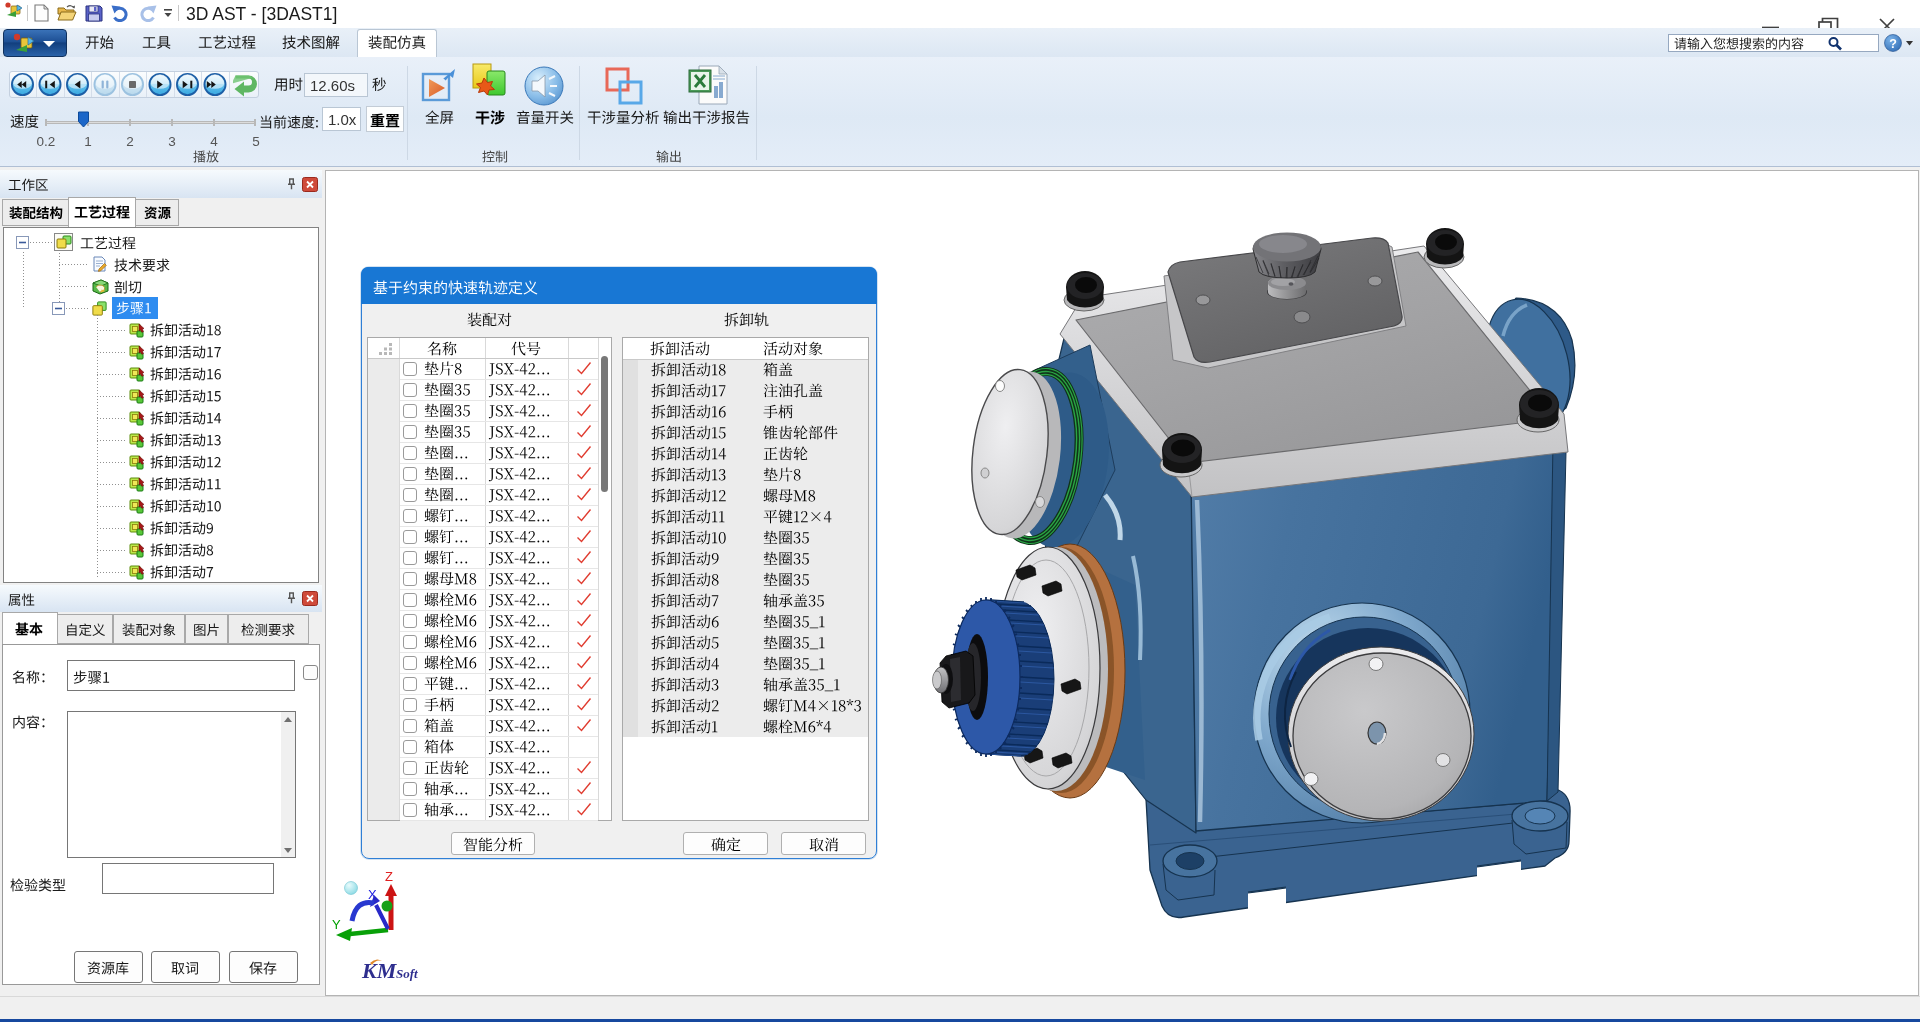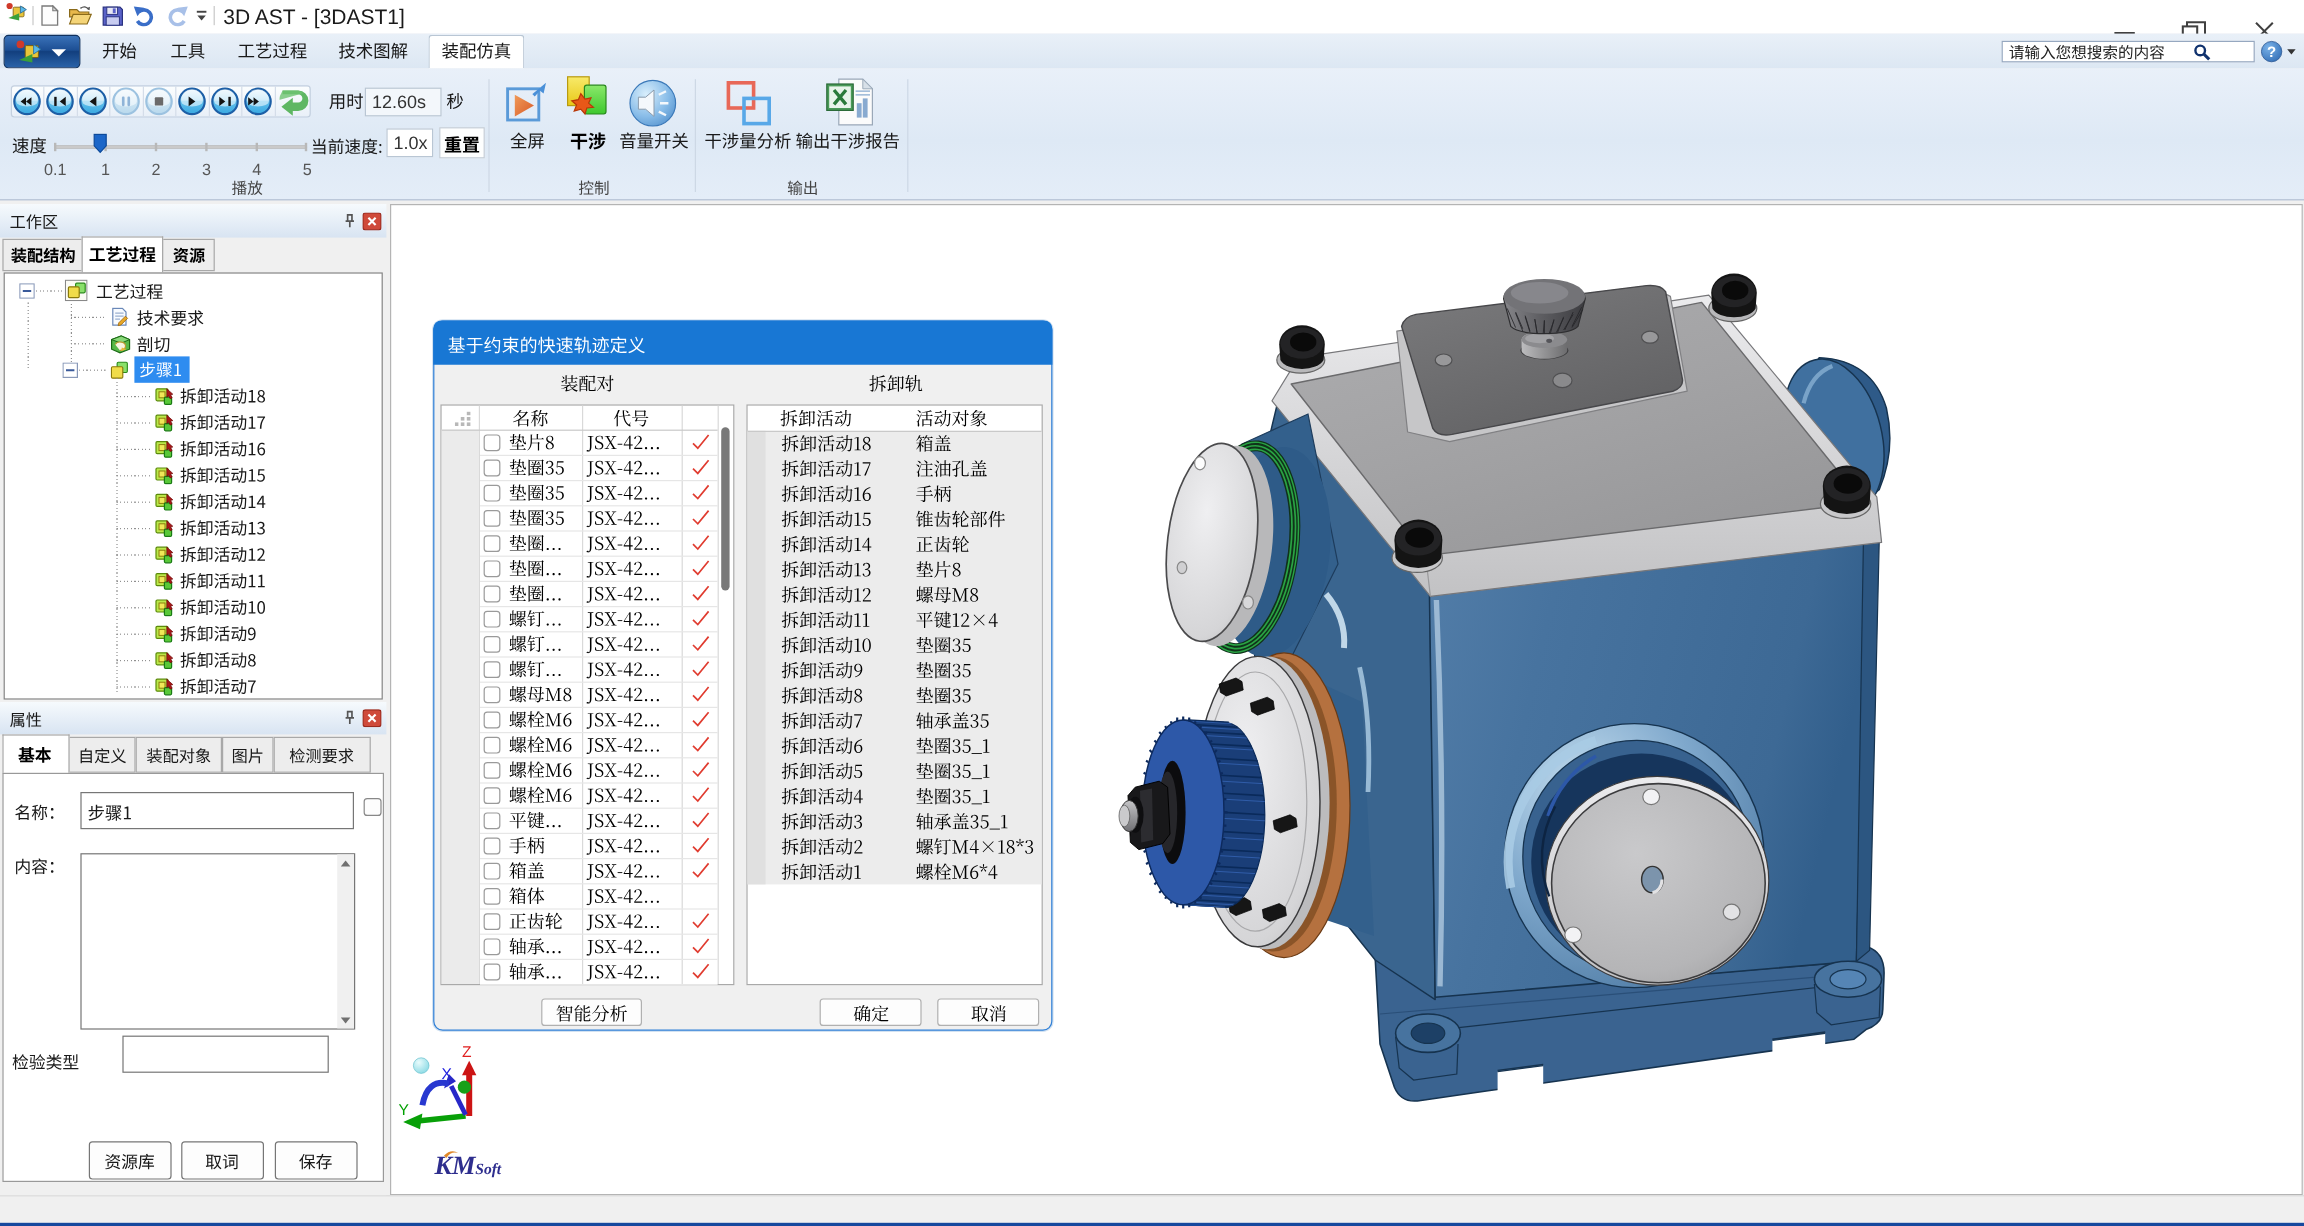--- a/index.html
+++ b/index.html
@@ -408,21 +408,21 @@
       <use href="#s29" x="1000"></use>
     </g>
   </svg>
 <div class="abs" style="left:45px;top:121px;width:211px;height:3px;background:#dcdcdc;border:1px solid #b8b8b8;border-radius:2px"></div>
 <div class="abs" style="left:45px;top:119px;width:2px;height:7px;background:#b8b8b8"></div>
 <div class="abs" style="left:87px;top:119px;width:2px;height:7px;background:#b8b8b8"></div>
 <div class="abs" style="left:129px;top:119px;width:2px;height:7px;background:#b8b8b8"></div>
 <div class="abs" style="left:171px;top:119px;width:2px;height:7px;background:#b8b8b8"></div>
 <div class="abs" style="left:213px;top:119px;width:2px;height:7px;background:#b8b8b8"></div>
 <div class="abs" style="left:254px;top:119px;width:2px;height:7px;background:#b8b8b8"></div>
-<span class="lt" style="left:46px;top:134px;font-size:13.5px;color:#555;transform:translateX(-50%)">0.1</span>
+<span class="lt" style="left:46px;top:134px;font-size:13.5px;color:#555;transform:translateX(-50%)">0.2</span>
 <span class="lt" style="left:88px;top:134px;font-size:13.5px;color:#555;transform:translateX(-50%)">1</span>
 <span class="lt" style="left:130px;top:134px;font-size:13.5px;color:#555;transform:translateX(-50%)">2</span>
 <span class="lt" style="left:172px;top:134px;font-size:13.5px;color:#555;transform:translateX(-50%)">3</span>
 <span class="lt" style="left:214px;top:134px;font-size:13.5px;color:#555;transform:translateX(-50%)">4</span>
 <span class="lt" style="left:256px;top:134px;font-size:13.5px;color:#555;transform:translateX(-50%)">5</span>
 <svg class="abs" style="left:77px;top:111px" width="13" height="17" viewBox="0 0 13 17">
 <path d="M1.5 1 h10 v9.5 l-5 5.5 -5 -5.5 z" fill="#1b66c8" stroke="#0d4a9a" stroke-width="1"></path>
 </svg>
 <svg class="t" style="left:259.0px;top:114.7px;" width="62" height="18">
     <g fill="#1a1a1a" transform="translate(0,12.32) scale(0.014000,-0.014000)">

